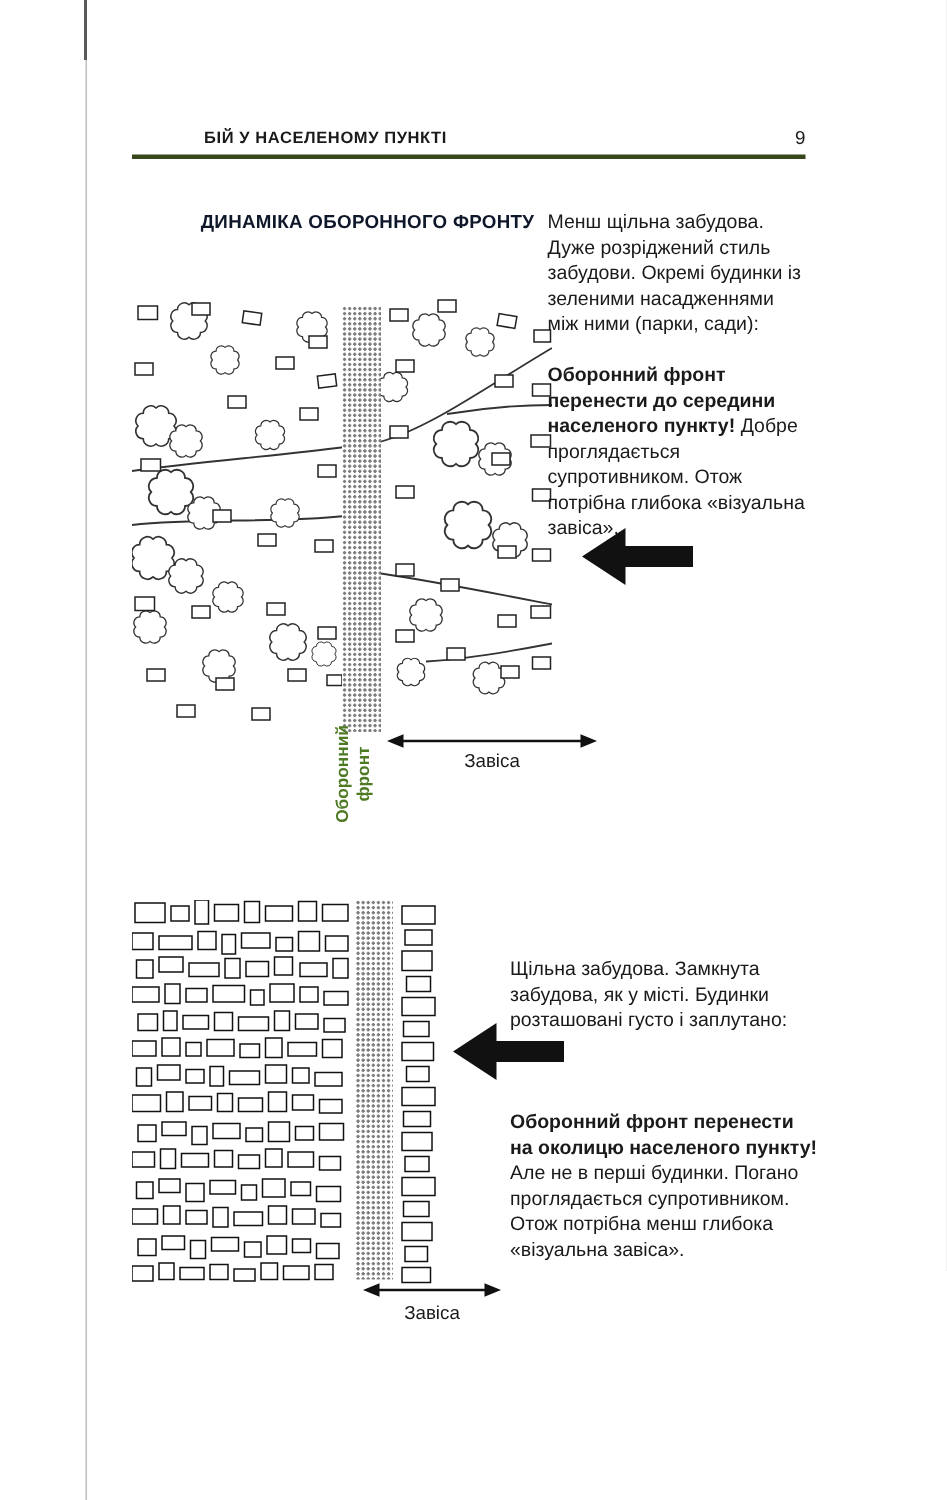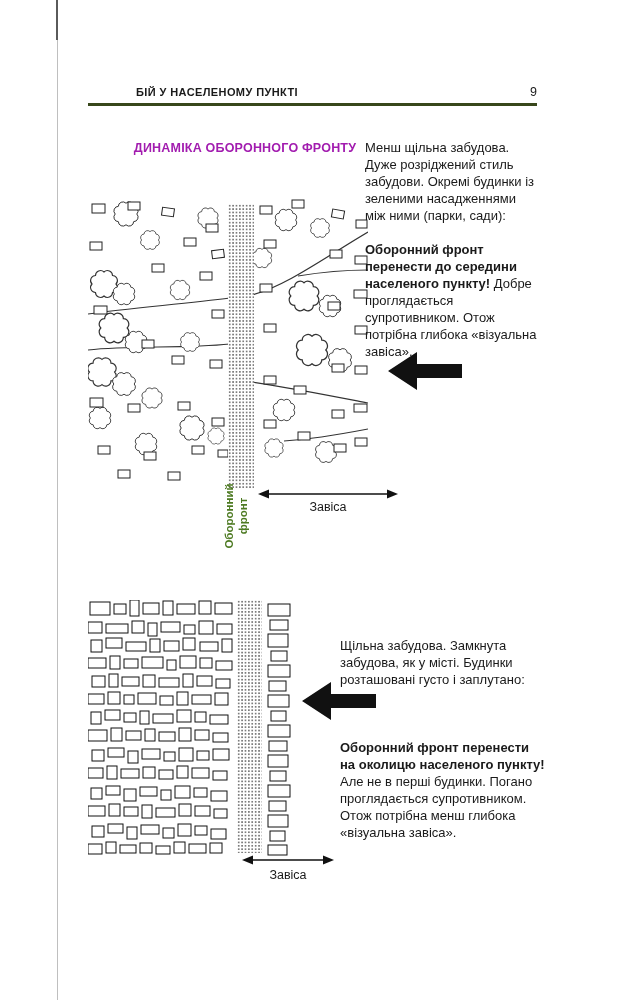--- a/index.html
+++ b/index.html
@@ -5,21 +5,21 @@
   html,body{margin:0;padding:0;background:#e8e8e8;}
   .page{
     position:relative;width:631px;height:1000px;margin:0 auto;background:#ffffff;
     font-family:"Liberation Sans", sans-serif;color:#1a1a1a;overflow:hidden;
   }
   .spine{position:absolute;left:57px;top:0;width:1px;height:100%;background:#bfbfbf;}
   .spine-tick{position:absolute;left:56px;top:0;width:2px;height:40px;background:#5a5a5a;}
   .running-head{position:absolute;left:88px;top:86px;font-size:11px;font-weight:bold;letter-spacing:0.4px;padding-left:48px;}
   .page-num{position:absolute;left:497px;top:85px;width:40px;text-align:right;font-size:12.5px;}
   .head-rule{position:absolute;left:88px;top:103px;width:449px;height:2.5px;background:#38471b;}
-  .fig-title{position:absolute;left:105px;top:141px;width:280px;text-align:center;color:#a21caf;font-weight:bold;font-size:12.5px;letter-spacing:0.2px;}
+  .fig-title{position:absolute;left:105px;top:141px;width:280px;text-align:center;color:#0f172a;font-weight:bold;font-size:12.5px;letter-spacing:0.2px;}
   .diagram1{position:absolute;left:88px;top:198px;width:280px;height:295px;}
   .diagram2{position:absolute;left:88px;top:600px;width:215px;height:258px;}
   .strip{position:absolute;background-color:#ffffff;
     background-image:radial-gradient(circle,#7d7d7d 0.9px, rgba(0,0,0,0) 1.05px);
     background-size:3.4px 3.4px;}
   .strip1{left:140px;top:6px;width:26px;height:284px;}
   .strip2{left:149px;top:0px;width:25px;height:253px;}
   .front-label{position:absolute;left:188px;top:500px;width:100px;height:32px;
     transform:rotate(-90deg);color:#4d7a22;font-size:11.5px;font-weight:bold;
     text-align:center;line-height:14px;}

